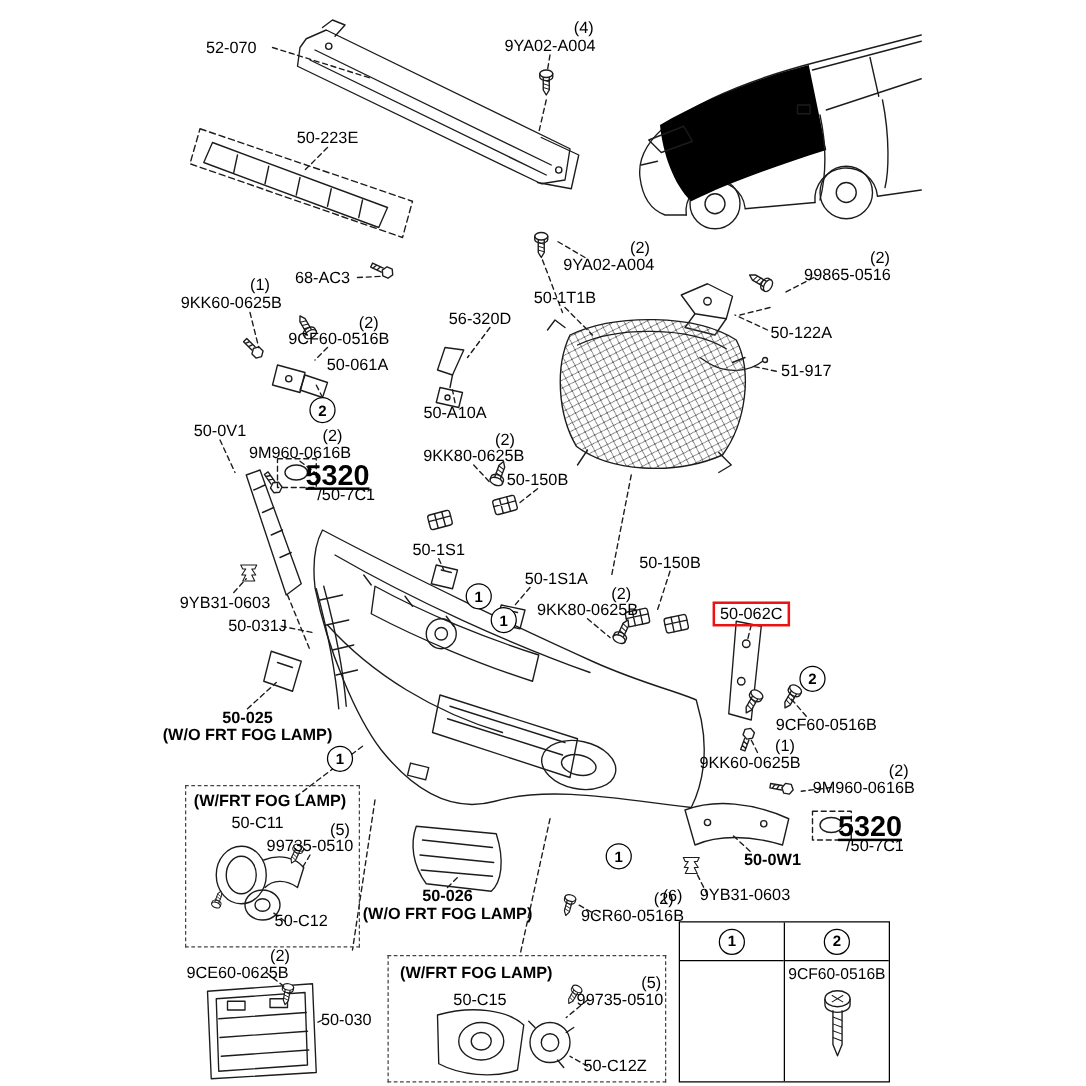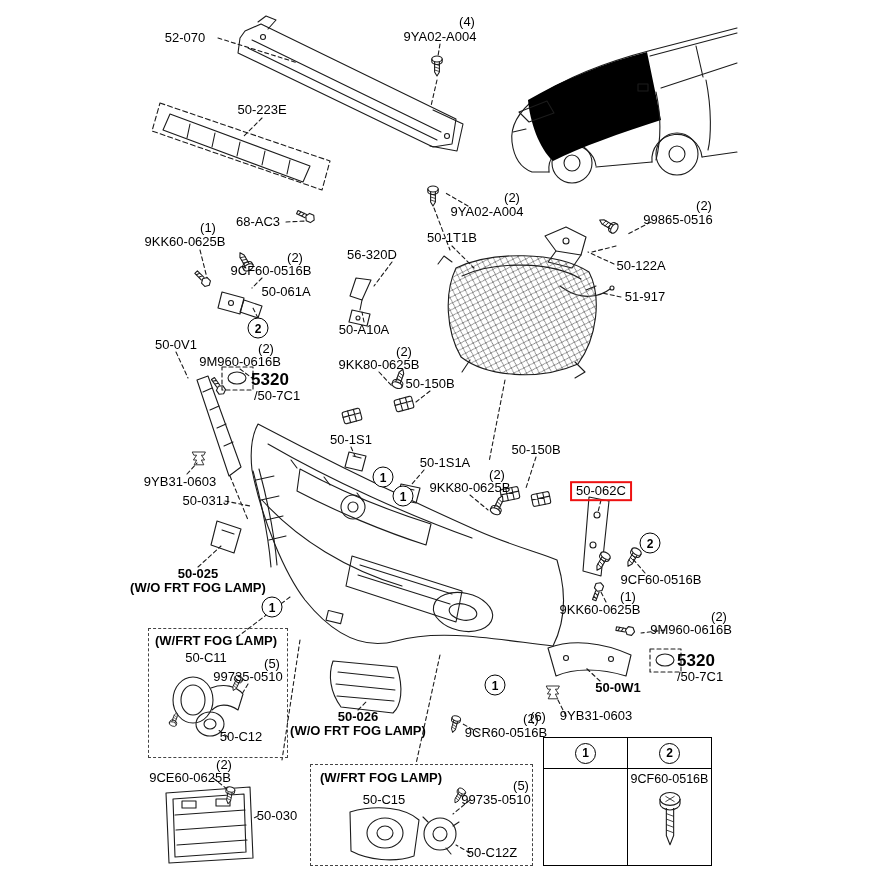--- a/index.html
+++ b/index.html
@@ -2,21 +2,21 @@
 <html style="--hl-color: #ee1111;"><head>
 <meta charset="utf-8">
 <style>
   html,body{margin:0;padding:0;background:#fff;}
   #stage{position:relative;width:869px;height:869px;background:#ffffff;overflow:hidden;
          font-family:"Liberation Sans", sans-serif;color:#000;}
   #art{position:absolute;left:0;top:0;}
   .part-label{position:absolute;transform:translate(-50%,-50%);font-size:13px;white-space:nowrap;
               line-height:1.05;z-index:5;background:transparent;}
   .part-label.bold{font-weight:bold;}
-  .part-label.big{font-size:17px;font-weight:bold;}
+  .part-label.big{font-size:23px;font-weight:bold;text-decoration:underline;}
   .part-label.highlight{border:2px solid var(--hl-color,#f00);padding:1px 4px;}
   .badge-circle{position:absolute;transform:translate(-50%,-50%);width:19px;height:19px;
                 border:1.5px solid #000;border-radius:50%;display:flex;align-items:center;
                 justify-content:center;font-size:12px;font-weight:bold;background:#fff;z-index:5;}
   .dash-box{position:absolute;border:1.5px dashed #444;z-index:2;}
   #legend{position:absolute;left:543px;top:737px;width:167px;height:127px;border:1.5px solid #000;
           display:flex;background:#fff;z-index:4;}
   .lcol{flex:1;display:flex;flex-direction:column;}
   .lcol.right{border-left:1.5px solid #000;}
   .lhead{height:30px;border-bottom:1.5px solid #000;display:flex;align-items:center;justify-content:center;}
@@ -279,21 +279,21 @@
     <div class="part-label" style="left: 440px; top: 37px;">9YA02-A004</div>
     <div class="part-label" style="left: 262px; top: 110px;">50-223E</div>
     <div class="part-label" style="left: 258px; top: 222px;">68-AC3</div>
     <div class="part-label" style="left: 512px; top: 198px;">(2)</div>
     <div class="part-label" style="left: 487px; top: 212px;">9YA02-A004</div>
     <div class="part-label" style="left: 452px; top: 238px;">50-1T1B</div>
     <div class="part-label" style="left: 704px; top: 206px;">(2)</div>
     <div class="part-label" style="left: 678px; top: 220px;">99865-0516</div>
     <div class="part-label" style="left: 641px; top: 266px;">50-122A</div>
     <div class="part-label" style="left: 645px; top: 297px;">51-917</div>
-    <div class="part-label" style="left: 372px; top: 255px;">56-320D</div>
+    <div class="part-label" style="left: 384px; top: 255px;">56-320D</div>
     <div class="part-label" style="left: 208px; top: 228px;">(1)</div>
     <div class="part-label" style="left: 185px; top: 242px;">9KK60-0625B</div>
     <div class="part-label" style="left: 295px; top: 258px;">(2)</div>
     <div class="part-label" style="left: 271px; top: 271px;">9CF60-0516B</div>
     <div class="part-label" style="left: 286px; top: 292px;">50-061A</div>
     <div class="part-label" style="left: 364px; top: 330px;">50-A10A</div>
     <div class="part-label" style="left: 176px; top: 345px;">50-0V1</div>
     <div class="part-label" style="left: 266px; top: 349px;">(2)</div>
     <div class="part-label" style="left: 240px; top: 362px;">9M960-0616B</div>
     <div class="part-label big" style="left: 270px; top: 380px;">5320</div>

